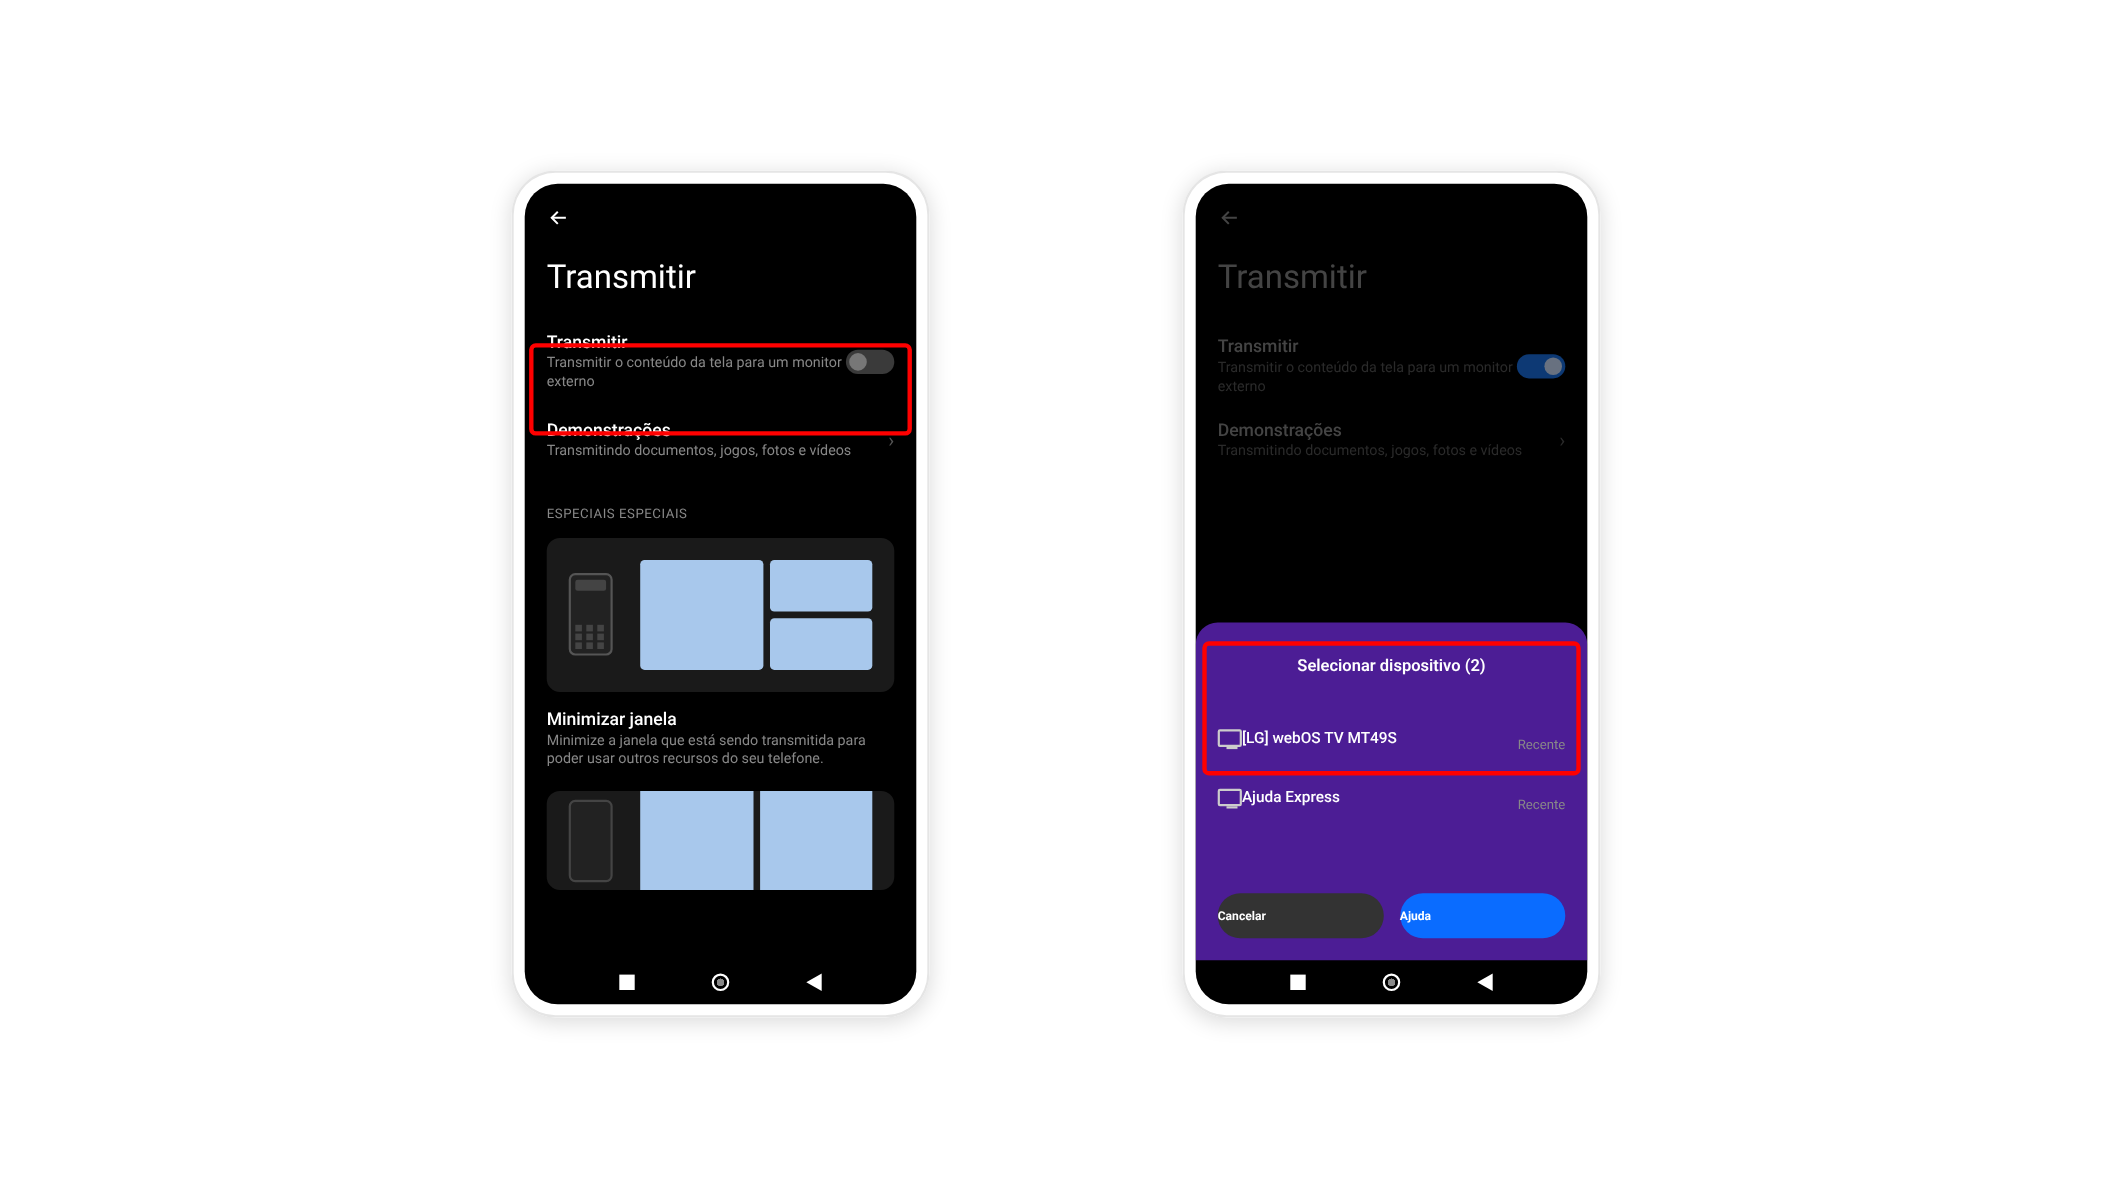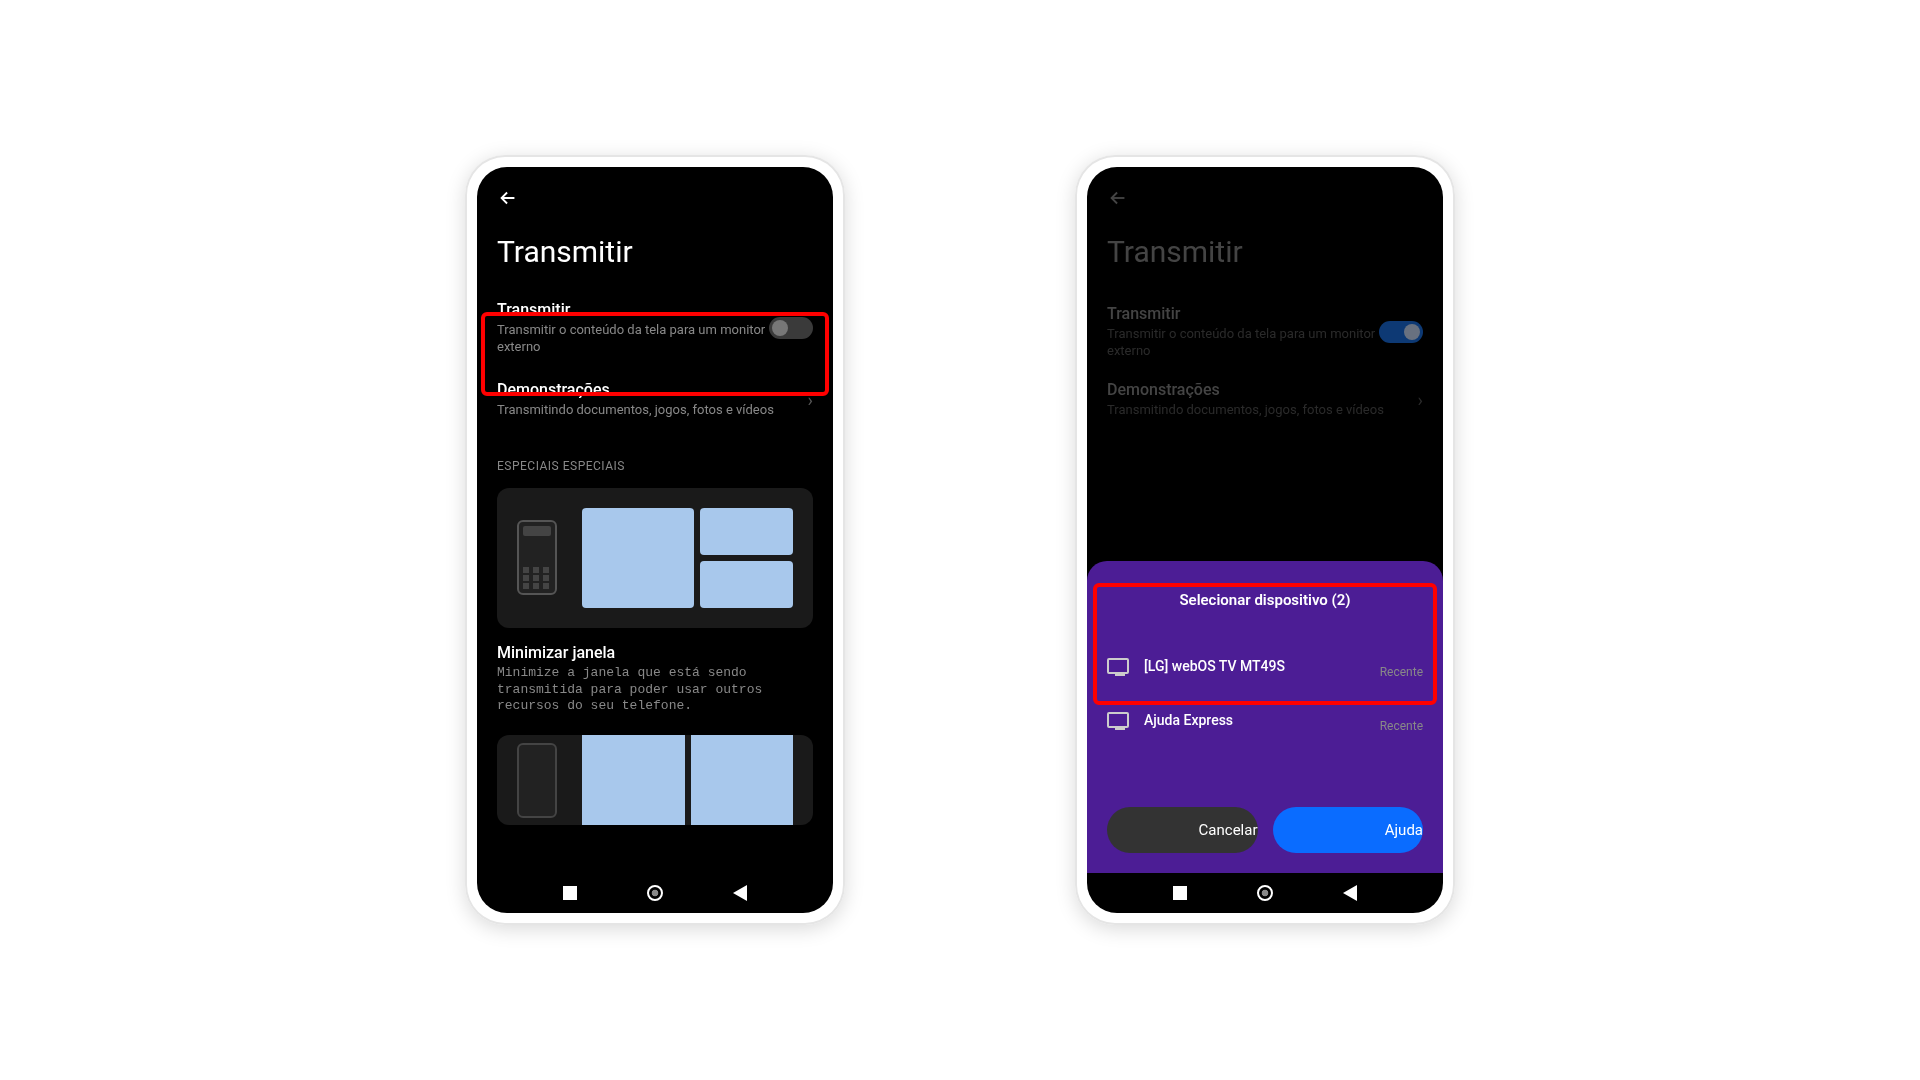--- a/index.html
+++ b/index.html
@@ -166,39 +166,38 @@
   .sheet-title {
     text-align: center;
     font-size: 15px;
     font-weight: 600;
     margin-bottom: 30px;
   }
   .device-row {
     display: flex;
     align-items: center;
     padding: 14px 0;
-    gap: 15px;
   }
   .tv-icon {
     width: 22px; height: 16px;
     border: 2px solid #ccc;
     border-radius: 2px;
     position: relative;
   }
   .tv-icon::after{
     content:""; position:absolute; bottom:-4px; left:6px; width:10px; height:2px; background:#ccc;
   }
   .device-name { flex:1; font-size:14px; font-weight:500; }
   .device-tag  { font-size:12px; color:#888;margin-top:12px; }
   .sheet-buttons {
     display:flex; gap:15px; margin-top:60px;
   }
   .btn {
-    flex:1; text-align:right; padding:14px 0;
-    border-radius:24px; font-size:15px; font-weight:400;
+    flex:1; text-align:left; padding:14px 0;
+    border-radius:24px; font-size:11px; font-weight:700;
   }
   .btn.cancel { background:#333; color:#fff; }
   .btn.help   { background:#0a6cff; color:#fff; }
 </style>
 </head>
 <body>
 
 <div class="phone">
   <div class="screen">
     <div class="content">
@@ -246,21 +245,21 @@
             </div>
         </div>
         <div class="panes">
           <div class="p1"></div>
             <div class="p2"></div>
             <div class="p3"></div>
         </div>
       </div>
 
       <div class="row-title">Minimizar janela</div>
-      <div class="row-sub" style="margin-top:0;font-family:Liberation Mono, monospace;">Minimize a janela que está sendo transmitida para poder usar outros recursos do seu telefone.</div>
+      <div class="row-sub" style="margin-top:0;">Minimize a janela que está sendo transmitida para poder usar outros recursos do seu telefone.</div>
 
       <div class="illus illus2" style="margin-top:20px;">
         <div class="phone-icon"></div>
         <div class="panes">
           <div class="p1"></div>
             <div class="p2"></div>
         </div>
       </div>
     </div>
 

